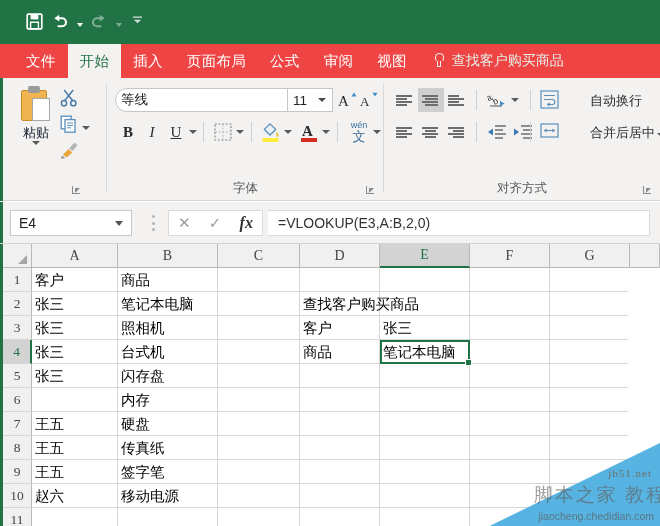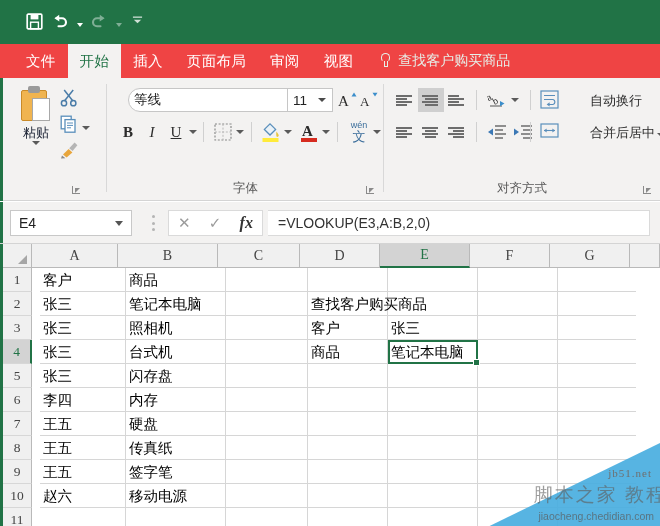--- a/index.html
+++ b/index.html
@@ -436,21 +436,20 @@
   .rowhead.sel {
     background: #d3d3d3;
     border-right: 2px solid #217346;
     color: #217346;
   }
   .cellgrid {
     position: absolute;
     left: 32px; top: 24px;
     width: 596px; height: 258px;
     overflow: hidden;
-    margin-left: 8px;
   }
   .vline {
     position: absolute;
     top: 0;
     width: 1px; height: 258px;
     background: #d6d6d6;
   }
   .hline {
     position: absolute;
     left: 0;
@@ -567,20 +566,21 @@
         </svg>
       </div>
     </div>
   </div>
 
   <div class="tabstrip">
     <div class="tab">文件</div>
     <div class="tab active">开始</div>
     <div class="tab">插入</div>
     <div class="tab">页面布局</div>
+    <div class="tab">公式</div>
     <div class="tab">审阅</div>
     <div class="tab">视图</div>
     <div class="tell-me">
       <span class="bulb"></span>
       <span>查找客户购买商品</span>
     </div>
   </div>
 
   <div class="ribbon">
     <div class="ribbon-left-edge"></div>
@@ -622,21 +622,21 @@
         </svg>
       </div>
 
       <div class="launcher" style="left:68px;">
           <i></i>
         </div>
       <div class="group-sep" style="left:103px;"></div>
     </div>
 
     <div class="group" style="left:107px; width:277px;">
-      <div class="combo" style="left:21px; top:10px; width:204px; height:24px;border-radius:12px;">
+      <div class="combo" style="left:8px; top:10px; width:204px; height:24px;border-radius:12px;">
         <span>等线</span>
         <i class="cb-caret"></i>
       </div>
       <div class="combo" style="left:180px; top:10px; width:46px; height:24px;">
         <span>11</span>
         <i class="cb-caret"></i>
       </div>
       <div class="fmt-btn" style="left:230px; top:10px; width:22px; height:24px;">
         <svg width="20" height="18" viewBox="0 0 20 18" aria-hidden="true">
           <text x="0" y="15" font-family="Liberation Serif, serif" font-size="15" fill="#2b2b2b">A</text>
@@ -873,21 +873,20 @@
         <div class="hline" style="top: 143px;"></div>
         <div class="hline" style="top: 167px;"></div>
         <div class="hline" style="top: 191px;"></div>
         <div class="hline" style="top: 215px;"></div>
         <div class="hline" style="top: 239px;"></div>
         <div class="cell" style="left: 0px; top: 0px; width: 86px;">客户</div>
         <div class="cell" style="left: 0px; top: 24px; width: 86px;">张三</div>
         <div class="cell" style="left: 0px; top: 48px; width: 86px;">张三</div>
         <div class="cell" style="left: 0px; top: 72px; width: 86px;">张三</div>
         <div class="cell" style="left: 0px; top: 96px; width: 86px;">张三</div>
-        <div class="cell" style="left: 0px; top: 120px; width: 86px;">李四</div>
         <div class="cell" style="left: 0px; top: 144px; width: 86px;">王五</div>
         <div class="cell" style="left: 0px; top: 168px; width: 86px;">王五</div>
         <div class="cell" style="left: 0px; top: 192px; width: 86px;">王五</div>
         <div class="cell" style="left: 0px; top: 216px; width: 86px;">赵六</div>
         <div class="cell" style="left: 86px; top: 0px; width: 100px;">商品</div>
         <div class="cell" style="left: 86px; top: 24px; width: 100px;">笔记本电脑</div>
         <div class="cell" style="left: 86px; top: 48px; width: 100px;">照相机</div>
         <div class="cell" style="left: 86px; top: 72px; width: 100px;">台式机</div>
         <div class="cell" style="left: 86px; top: 96px; width: 100px;">闪存盘</div>
         <div class="cell" style="left: 86px; top: 120px; width: 100px;">内存</div>

